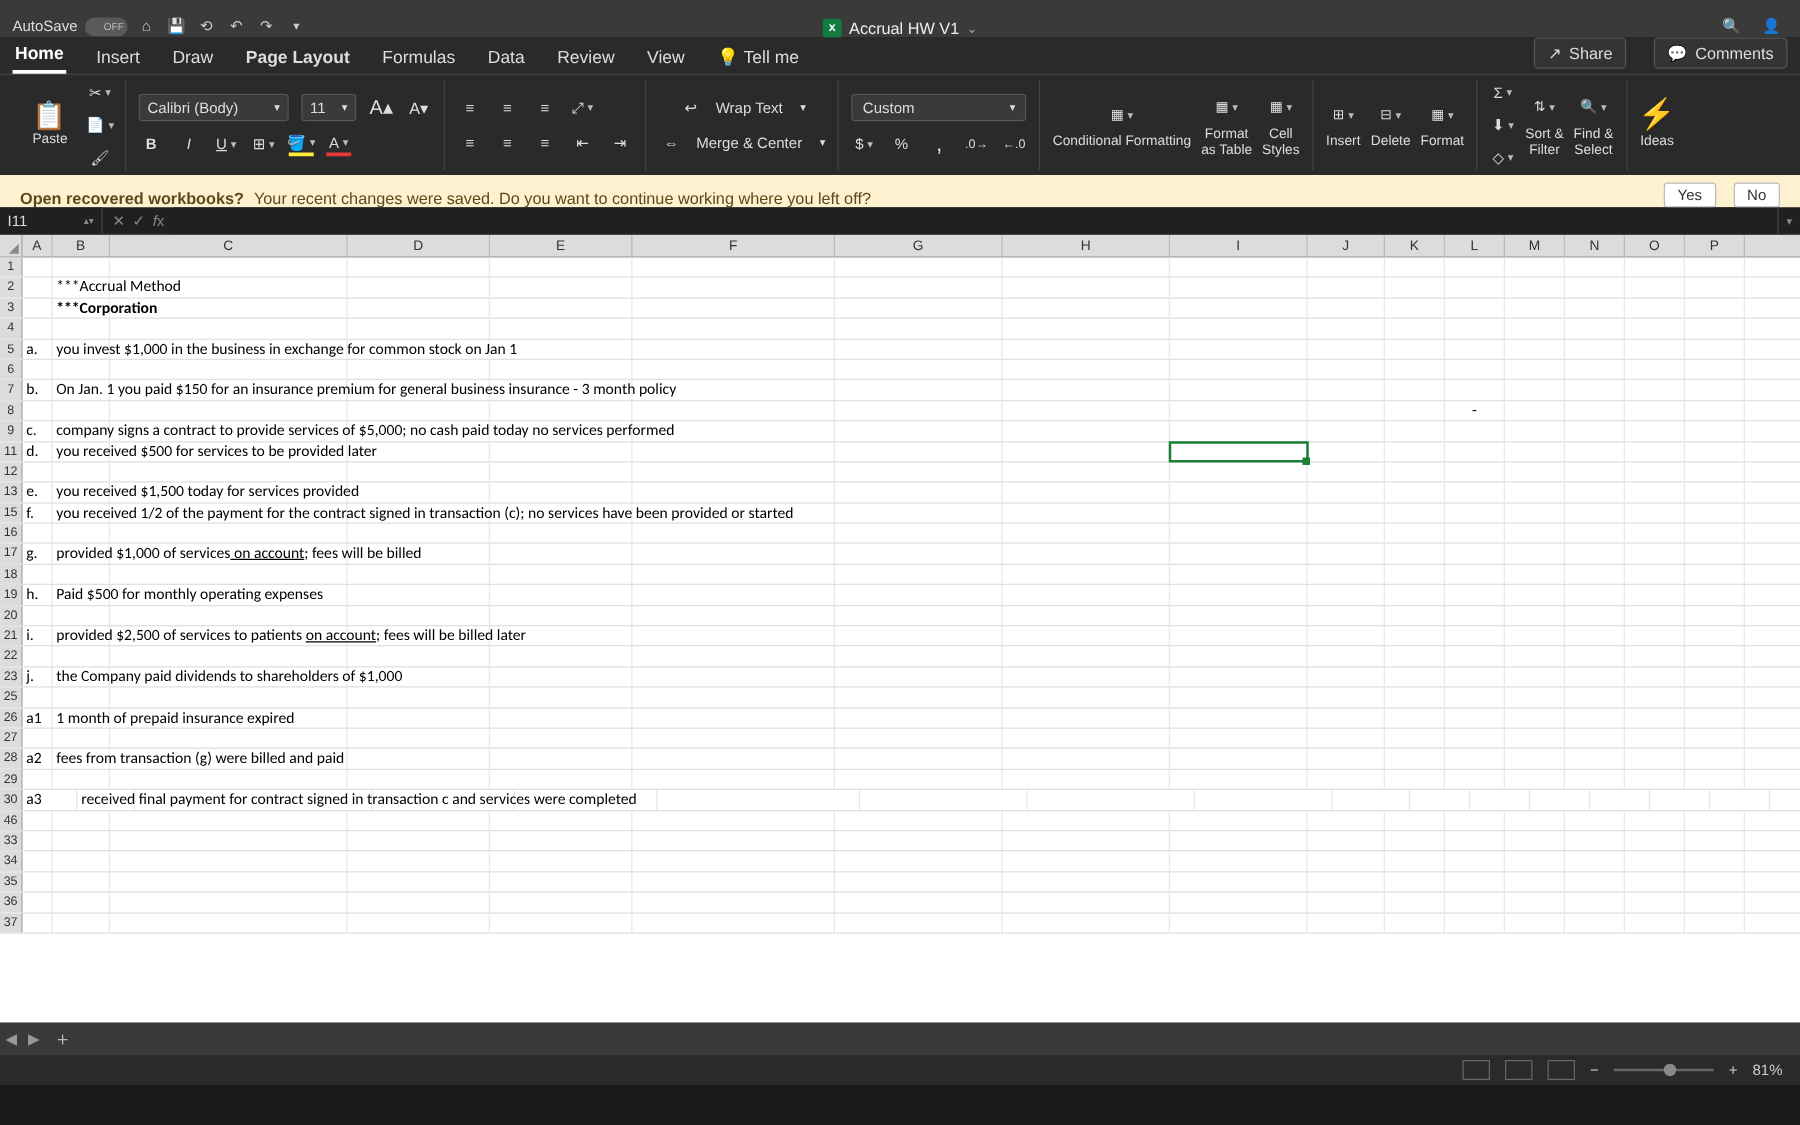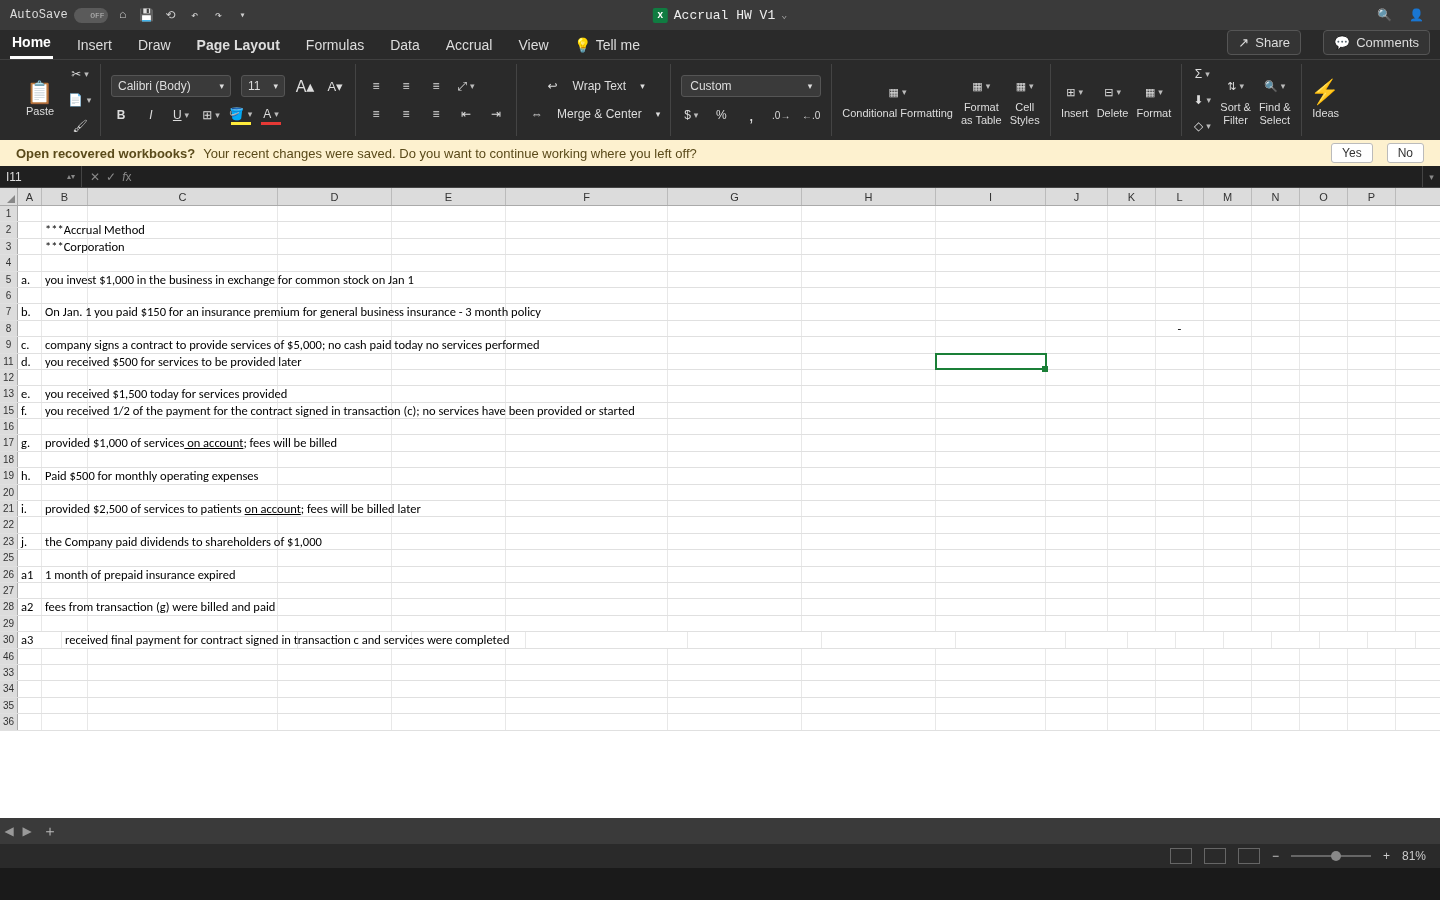--- a/index.html
+++ b/index.html
@@ -1,19 +1,19 @@
 <!DOCTYPE html>
 <html><head>
 <meta charset="utf-8">
 <style>
 * { margin:0; padding:0; box-sizing:border-box; }
 html,body { width:1440px; height:900px; background:#1a1a1a; font-family:-apple-system,Helvetica,Arial,sans-serif; color:#fff; overflow:hidden; position:relative; }
 
 
-.titlebar { height:30px; background:#3a3a3a; display:flex; align-items:center; font-size:12px; color:#ddd;font-family:Liberation Mono, monospace; }
+.titlebar { height:30px; background:#3a3a3a; display:flex; align-items:flex-end; font-size:12px; color:#ddd; }
 .titlebar .left { display:flex; align-items:center; gap:6px; padding-left:10px; }
 .titlebar .label { color:#ddd; }
 .autosave-toggle { background:#5a5a5a; border-radius:9px; width:34px; height:15px; font-size:8px; display:flex; align-items:center; justify-content:flex-end; padding:0 3px; color:#bbb; }
 .tb-icon { width:18px; height:18px; display:flex; align-items:center; justify-content:center; color:#ccc; }
 .doc-title { position:absolute; left:50%; transform:translateX(-50%); display:flex; align-items:center; gap:6px; font-size:13px; color:#eee; }
 .doc-title .x-badge { width:15px; height:15px; background:#107c41; border-radius:2px; display:inline-flex; align-items:center; justify-content:center; color:#fff; font-size:10px; font-weight:bold; }
 .titlebar .right { margin-left:auto; display:flex; gap:14px; padding-right:14px; align-items:center; }
 
 
 .ribbon-tabs { height:30px; background:#2a2a2a; display:flex; align-items:flex-end; padding:0 10px; gap:22px; font-size:14px; color:#ddd; border-bottom:1px solid #404040; }
@@ -31,21 +31,21 @@
 .ico { width:20px; height:20px; display:inline-flex; align-items:center; justify-content:center; color:#ddd; }
 .caret::after { content:"\25BE"; font-size:9px; margin-left:3px; color:#bbb; }
 .font-sel { background:#3a3a3a; border:1px solid #555; color:#ddd; font-size:12px; height:22px; padding:0 6px; border-radius:3px; display:flex; align-items:center; width:120px; justify-content:space-between; }
 .size-sel { width:44px; }
 .row { display:flex; gap:10px; align-items:center; }
 .btn-label { display:flex; flex-direction:column; align-items:center; font-size:11px; line-height:1.15; gap:3px; }
 .btn-label .ico { width:28px; height:24px; }
 .numfmt-sel{ background:#3a3a3a; border:1px solid #555; height:22px; width:140px; padding:0 8px; border-radius:3px; font-size:12px; display:flex; align-items:center; justify-content:space-between; }
 
 
-.recover { height:26px; background:#fdf1cf; color:#5a4a1a; display:flex; align-items:center; padding:0 16px; font-size:13px; gap:8px; }
+.recover { height:26px; background:#fdf1cf; color:#5a4a1a; display:flex; align-items:flex-end; padding:0 16px; font-size:13px; gap:8px; }
 .recover .spacer{flex:1}
 .recover button { background:#fff; border:1px solid #bbb; border-radius:3px; padding:2px 10px; font-size:12px; color:#333; margin-left:6px; }
 
 
 .fx-bar { height:22px; background:#202020; display:flex; align-items:center; border-bottom:1px solid #444; font-size:12px; }
 .name-box { width:82px; background:#202020; color:#ddd; padding:0 6px; height:100%; display:flex; align-items:center; border-right:1px solid #444; justify-content:space-between; }
 .fx-controls { display:flex; gap:6px; padding:0 8px; color:#888; }
 .fx-input { flex:1; background:#202020; height:100%; }
 .fx-drop { width:18px;height:100%;border-left:1px solid #444;display:flex;align-items:center;justify-content:center;color:#888;font-size:9px;}
 
@@ -100,21 +100,21 @@
   </div>
 </div>
 
 <div class="ribbon-tabs">
   <span class="tab active">Home</span>
   <span class="tab">Insert</span>
   <span class="tab">Draw</span>
   <span class="tab" style="font-weight:600">Page Layout</span>
   <span class="tab">Formulas</span>
   <span class="tab">Data</span>
-  <span class="tab">Accrual</span>
+  <span class="tab">Review</span>
   <span class="tab">View</span>
   <span class="tab"><span>💡</span> <span>Tell me</span></span>
   <span class="spacer"></span>
   <span class="share-btn">↗ <span>Share</span></span>
   <span class="comments-btn">💬 <span>Comments</span></span>
 </div>
 
 <div class="ribbon">
   <div class="group">
     <div class="paste-block">
@@ -327,21 +327,21 @@
         <div class="cell" style="width: 48px;"></div>
         <div class="cell" style="width: 48px;"></div>
         <div class="cell" style="width: 48px;"></div>
         <div class="cell" style="width: 48px;"></div>
         <div class="cell" style="width: 48px;"></div>
         <div class="cell" style="width: 48px;"></div>
       </div>
       <div class="row-g">
         <div class="rh">3</div>
         <div class="cell" style="width: 24px;"></div>
-        <div class="cell" style="width: 46px; position: relative; z-index: 1;">***Corporation</div>
+        <div class="cell" style="width: 46px; position: relative; z-index: 1; font-weight: bold;">***Corporation</div>
         <div class="cell" style="width: 190px;"></div>
         <div class="cell" style="width: 114px;"></div>
         <div class="cell" style="width: 114px;"></div>
         <div class="cell" style="width: 162px;"></div>
         <div class="cell" style="width: 134px;"></div>
         <div class="cell" style="width: 134px;"></div>
         <div class="cell" style="width: 110px;"></div>
         <div class="cell" style="width: 62px;"></div>
         <div class="cell" style="width: 48px;"></div>
         <div class="cell" style="width: 48px;"></div>
@@ -877,20 +877,39 @@
         <div class="cell" style="width: 62px;"></div>
         <div class="cell" style="width: 48px;"></div>
         <div class="cell" style="width: 48px;"></div>
         <div class="cell" style="width: 48px;"></div>
         <div class="cell" style="width: 48px;"></div>
         <div class="cell" style="width: 48px;"></div>
         <div class="cell" style="width: 48px;"></div>
       </div>
       <div class="row-g">
         <div class="rh">36</div>
+        <div class="cell" style="width: 24px;"></div>
+        <div class="cell" style="width: 46px;"></div>
+        <div class="cell" style="width: 190px;"></div>
+        <div class="cell" style="width: 114px;"></div>
+        <div class="cell" style="width: 114px;"></div>
+        <div class="cell" style="width: 162px;"></div>
+        <div class="cell" style="width: 134px;"></div>
+        <div class="cell" style="width: 134px;"></div>
+        <div class="cell" style="width: 110px;"></div>
+        <div class="cell" style="width: 62px;"></div>
+        <div class="cell" style="width: 48px;"></div>
+        <div class="cell" style="width: 48px;"></div>
+        <div class="cell" style="width: 48px;"></div>
+        <div class="cell" style="width: 48px;"></div>
+        <div class="cell" style="width: 48px;"></div>
+        <div class="cell" style="width: 48px;"></div>
+      </div>
+      <div class="row-g">
+        <div class="rh">37</div>
         <div class="cell" style="width: 24px;"></div>
         <div class="cell" style="width: 46px;"></div>
         <div class="cell" style="width: 190px;"></div>
         <div class="cell" style="width: 114px;"></div>
         <div class="cell" style="width: 114px;"></div>
         <div class="cell" style="width: 162px;"></div>
         <div class="cell" style="width: 134px;"></div>
         <div class="cell" style="width: 134px;"></div>
         <div class="cell" style="width: 110px;"></div>
         <div class="cell" style="width: 62px;"></div>

